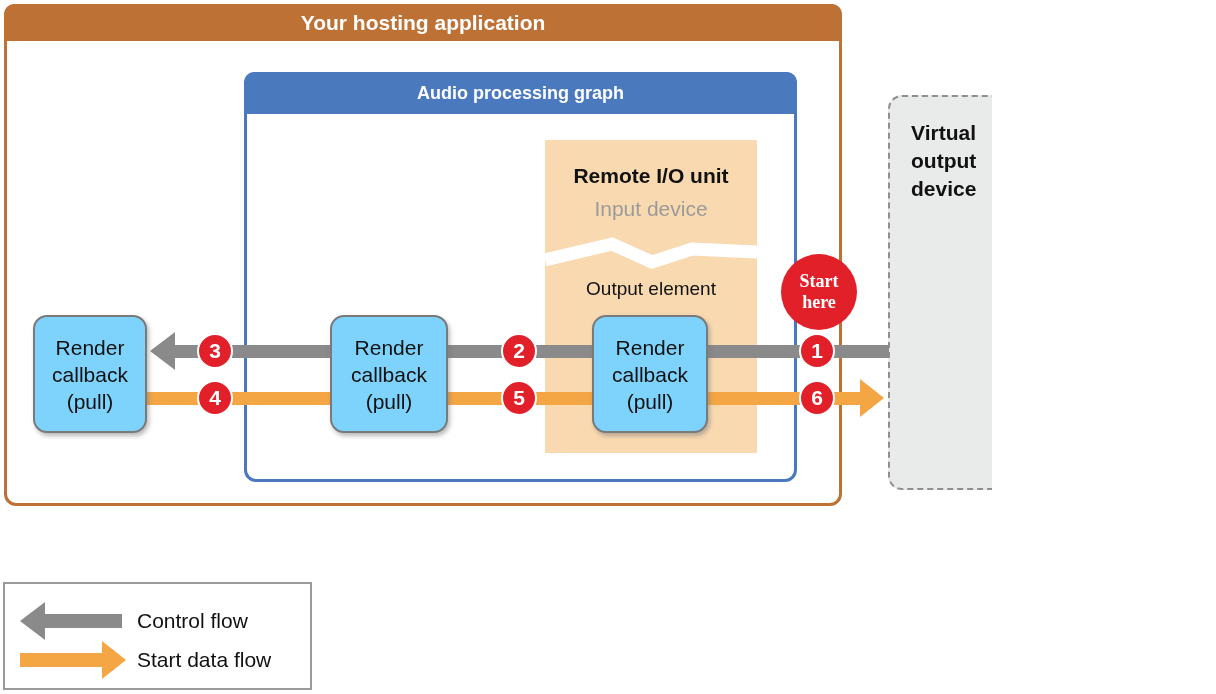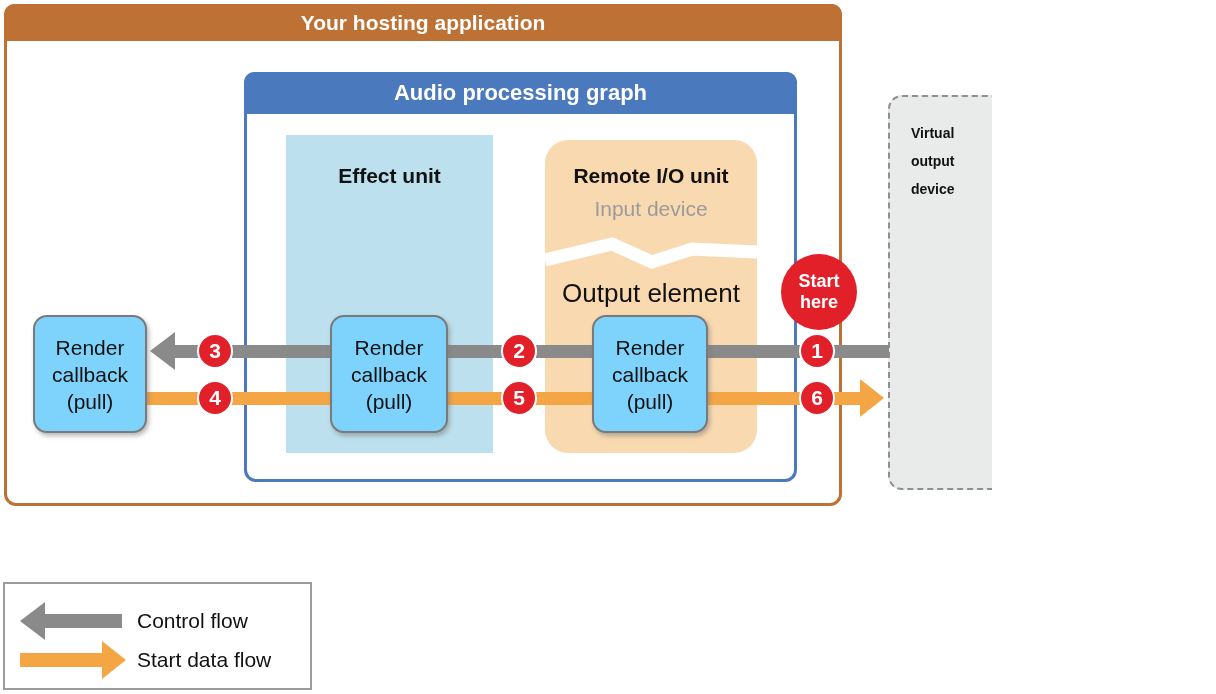--- a/index.html
+++ b/index.html
@@ -11,36 +11,36 @@
 
   
   .hosting-box{left:4px;top:4px;width:838px;height:502px;box-sizing:border-box;
     border:3px solid #BE7134;border-radius:12px;background:#fff;z-index:1;}
   .hosting-header{left:4px;top:4px;width:838px;height:37px;background:#BE7134;
     border-radius:10px 10px 0 0;color:#fff;font-weight:bold;font-size:21px;
     line-height:37px;text-align:center;z-index:1;}
   .graph-box{left:244px;top:72px;width:553px;height:410px;box-sizing:border-box;
     border:3px solid #4A79BD;border-radius:12px;background:#fff;z-index:2;}
   .graph-header{left:244px;top:72px;width:553px;height:42px;background:#4A79BD;
-    border-radius:10px 10px 0 0;color:#fff;font-weight:bold;font-size:22px;
+    border-radius:10px 10px 0 0;color:#fff;font-weight:bold;font-size:18px;
     line-height:42px;text-align:center;z-index:2;}
 
   
   .effect-unit{left:286px;top:135px;width:207px;height:318px;background:#BCE0ED;z-index:2;}
-  .remote-io{left:545px;top:140px;width:212px;height:313px;background:#F9D9B0;z-index:2;border-radius:23px;}
+  .remote-io{left:545px;top:140px;width:212px;height:313px;background:#F9D9B0;z-index:2;}
   .unit-title{margin-top:29px;text-align:center;font-weight:bold;font-size:21px;}
   .remote-io .unit-title{margin-top:24px;}
   .input-label{margin-top:9px;text-align:center;font-size:21px;color:#9B9B9B;}
   .zigzag{position:absolute;left:0;top:0;}
-  .output-label{position:absolute;left:0;top:138px;width:100%;text-align:center;font-size:26px;color:#111;}
+  .output-label{position:absolute;left:0;top:138px;width:100%;text-align:center;font-size:19px;color:#111;}
 
   
   .virtual-device{left:888px;top:95px;width:119px;height:395px;box-sizing:border-box;
     background:#E9EBEA;border:2.5px dashed #8F8F8F;border-radius:14px;z-index:2;}
-  .vd-title{padding:22px 0 0 21px;font-weight:bold;font-size:14px;line-height:28px;white-space:pre-line;}
+  .vd-title{padding:22px 0 0 21px;font-weight:bold;font-size:21px;line-height:28px;white-space:pre-line;}
 
   
   .bar{position:absolute;height:13px;z-index:4;}
   .gray{background:#8A8A8A;}
   .orange{background:#F5A644;}
   .head{position:absolute;width:0;height:0;z-index:4;
     border-top:19.5px solid transparent;border-bottom:19.5px solid transparent;}
   .head-left{border-right:25px solid #8A8A8A;}
   .head-right{border-left:24px solid #F5A644;}
 
@@ -50,21 +50,21 @@
     display:flex;align-items:center;justify-content:center;text-align:center;
     font-size:21px;line-height:27px;white-space:pre-line;z-index:5;}
 
   
   .badge{position:absolute;width:36px;height:36px;box-sizing:border-box;background:#E2202A;
     border:2.5px solid #fff;border-radius:50%;color:#fff;font-weight:bold;font-size:21px;
     display:flex;align-items:center;justify-content:center;z-index:6;}
   .start-here{position:absolute;left:781px;top:254px;width:76px;height:76px;background:#E2202A;
     border-radius:50%;color:#fff;font-weight:bold;font-size:18px;line-height:21px;
     display:flex;align-items:center;justify-content:center;text-align:center;
-    white-space:pre-line;z-index:6;}
+    white-space:pre-line;z-index:6;font-family:Liberation Serif, serif;}
 
   
   .legend{left:3px;top:582px;width:309px;height:108px;box-sizing:border-box;
     border:2px solid #9B9B9B;background:#fff;z-index:2;}
   .legend .bar{z-index:2;}
   .legend .head{z-index:2;border-top-width:19px;border-bottom-width:19px;}
   .legend-label{position:absolute;left:132px;font-size:21px;line-height:22px;color:#111;}
 
   .speaker{position:absolute;z-index:3;}
 </style>
@@ -76,23 +76,20 @@
   <div class="abs hosting-box"></div>
   <div class="abs hosting-header">
     <span>Your hosting application</span>
   </div>
 
   <div class="abs graph-box"></div>
   <div class="abs graph-header">
     <span>Audio processing graph</span>
   </div>
 
-  <div class="abs effect-unit">
-    <div class="unit-title">Effect unit</div>
-  </div>
 
   <div class="abs remote-io">
     <div class="unit-title">Remote I/O unit</div>
     <div class="input-label">Input device</div>
     <svg class="zigzag" width="212" height="313" viewBox="0 0 212 313">
       <polyline points="0,120 67,104 107,122 147,109 212,112" fill="none" stroke="#ffffff" stroke-width="13"></polyline>
     </svg>
     <div class="output-label">Output element</div>
   </div>
 

